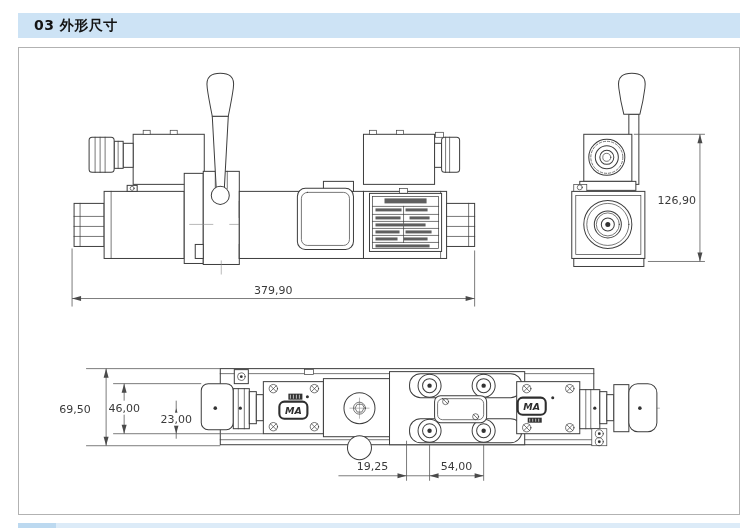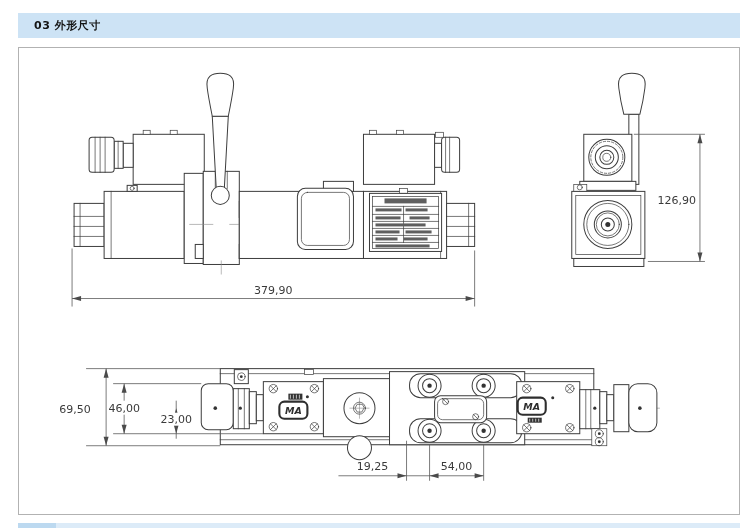--- a/index.html
+++ b/index.html
@@ -1,19 +1,19 @@
 <!DOCTYPE html>
 <html><head>
 <meta charset="utf-8">
 <style>
   html,body{margin:0;padding:0;background:#ffffff;}
   .page{position:relative;width:755px;height:528px;background:#fff;overflow:hidden;
         font-family:"DejaVu Sans","Liberation Sans",sans-serif;}
   .section-header{position:absolute;left:18px;top:13px;width:722px;height:25px;
-        background:#cde3f5;color:#141414;font-size:11px;font-weight:bold;
+        background:#cde3f5;color:#141414;font-size:14px;font-weight:bold;
         line-height:25px;padding-left:16px;box-sizing:border-box;letter-spacing:.5px;}
   .drawing-panel{position:absolute;left:18px;top:47px;width:722px;height:468px;
         border:1.5px solid #b2b2b2;box-sizing:border-box;background:#fff;}
   .drawing-panel svg{display:block;width:100%;height:100%;}
   .next-strip{position:absolute;left:18px;top:523px;width:722px;height:5px;background:#dcebf8;}
   .next-strip .seg{position:absolute;left:0;top:0;width:38px;height:5px;background:#bcd9f0;}
 
   
   .shape{fill:#ffffff;stroke:#3d3d3d;stroke-width:1;}
   .ln{fill:none;stroke:#3d3d3d;stroke-width:1;stroke-linecap:square;}

